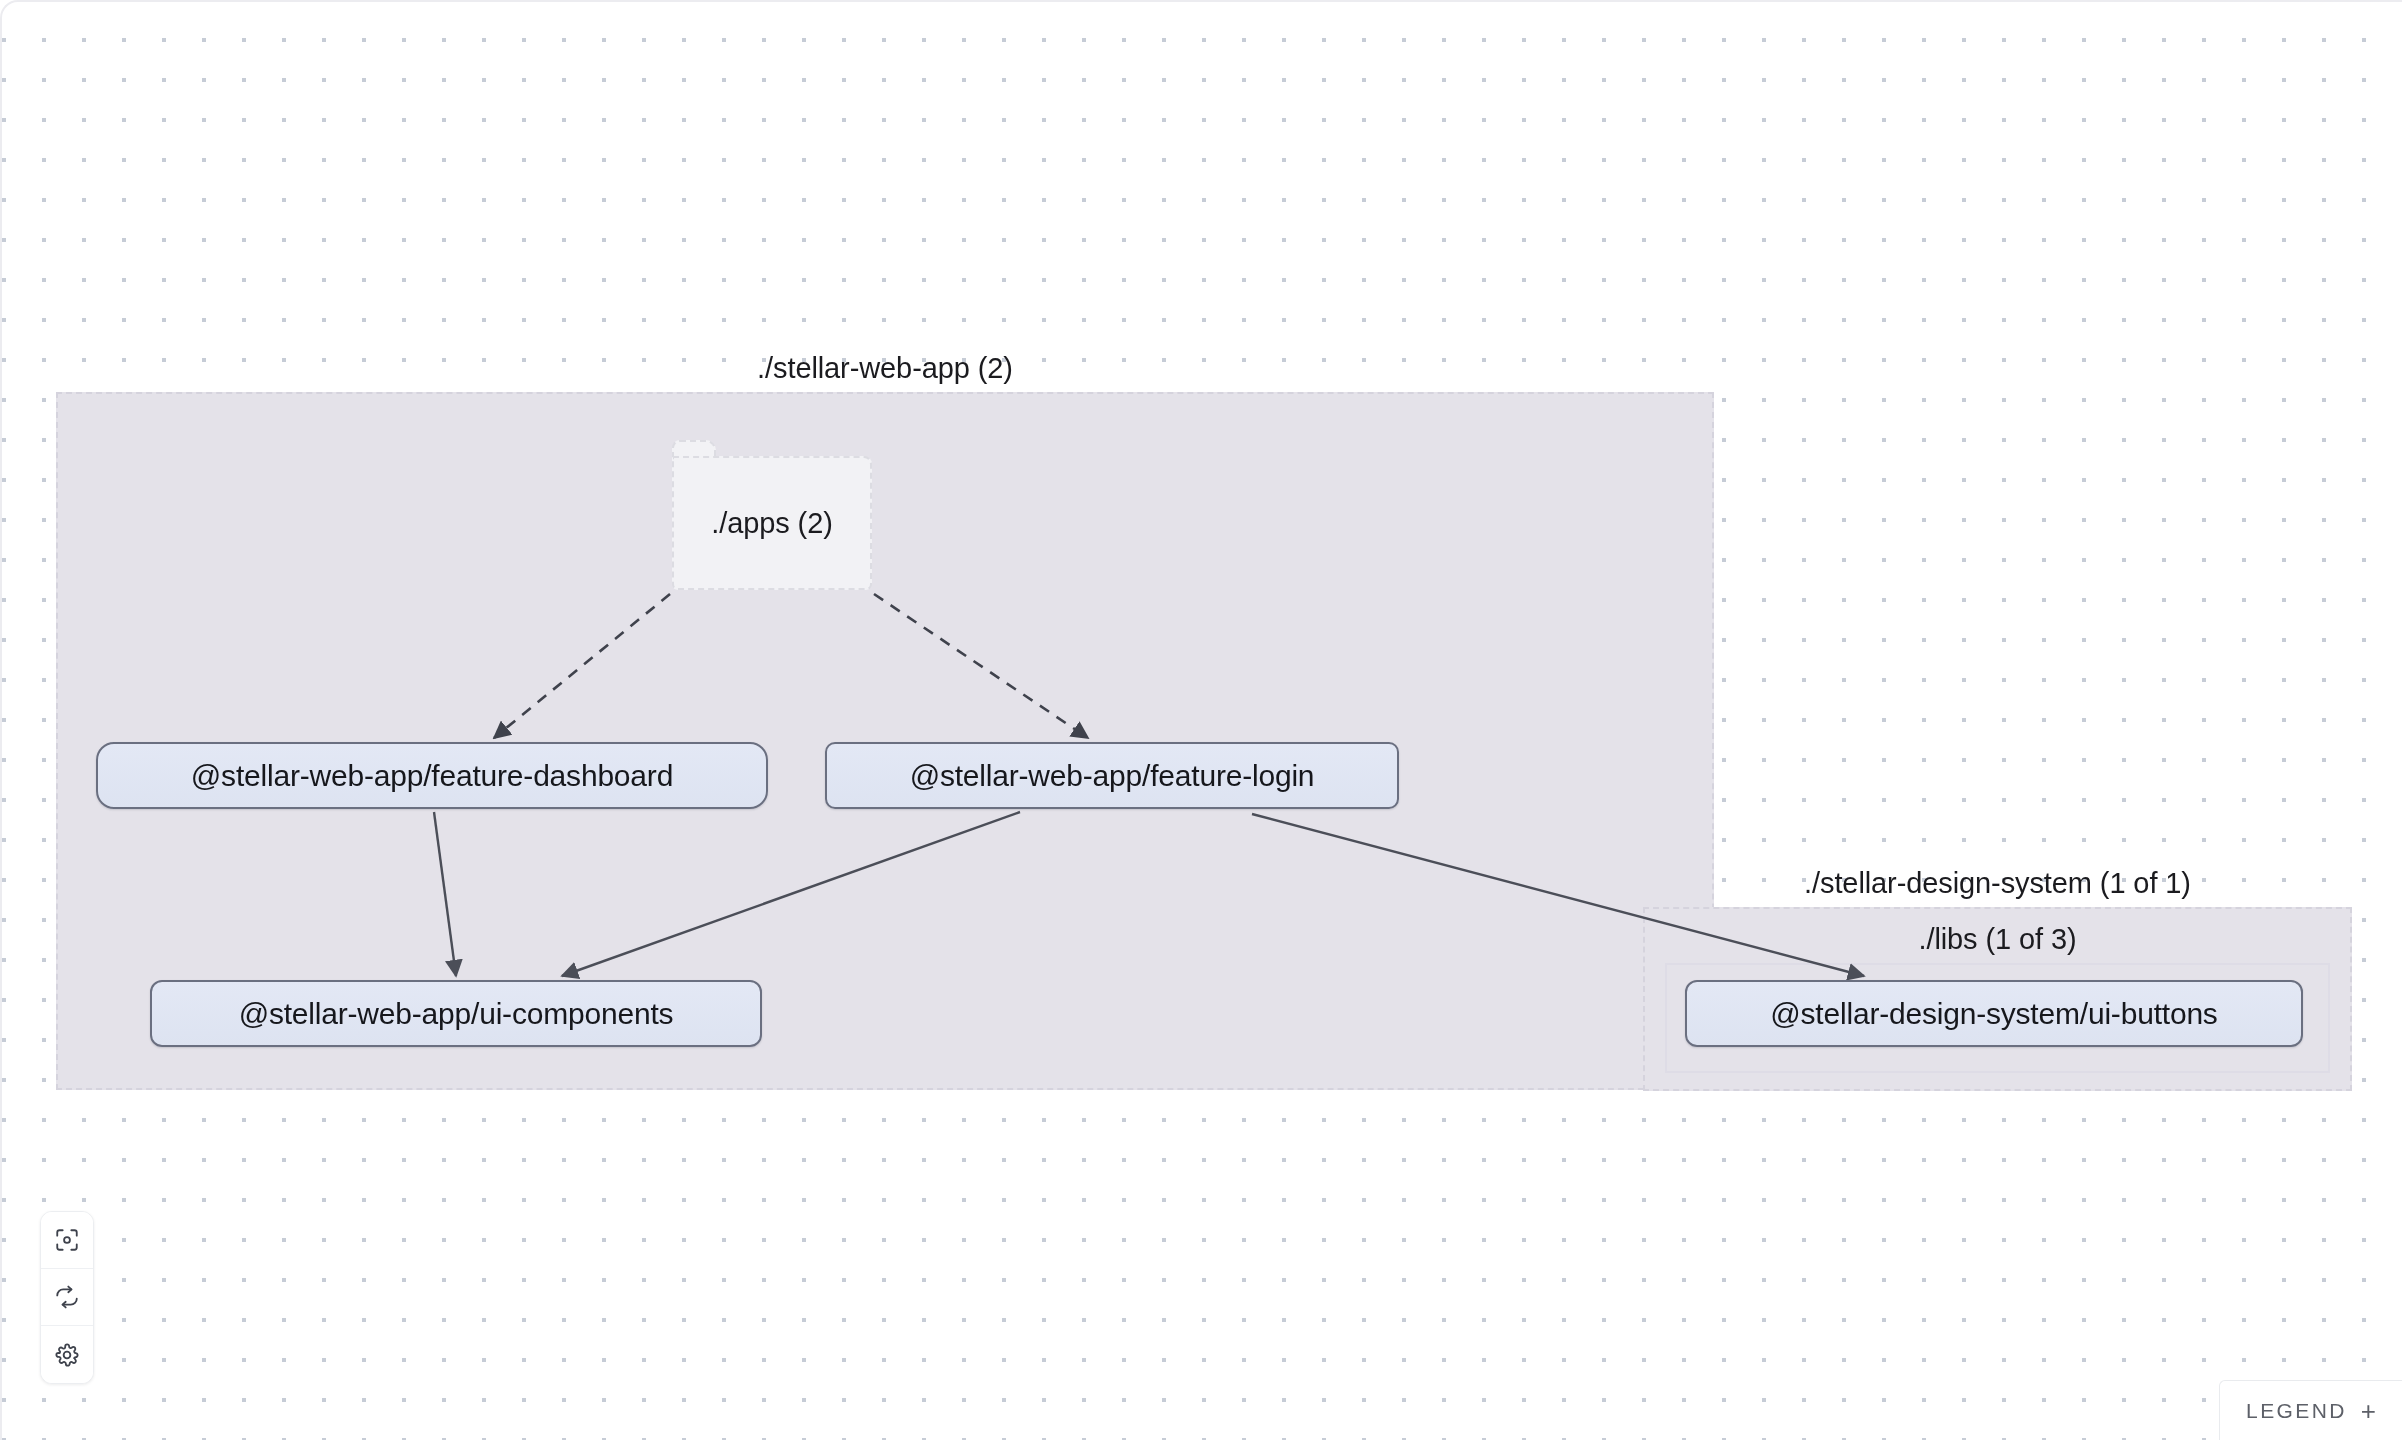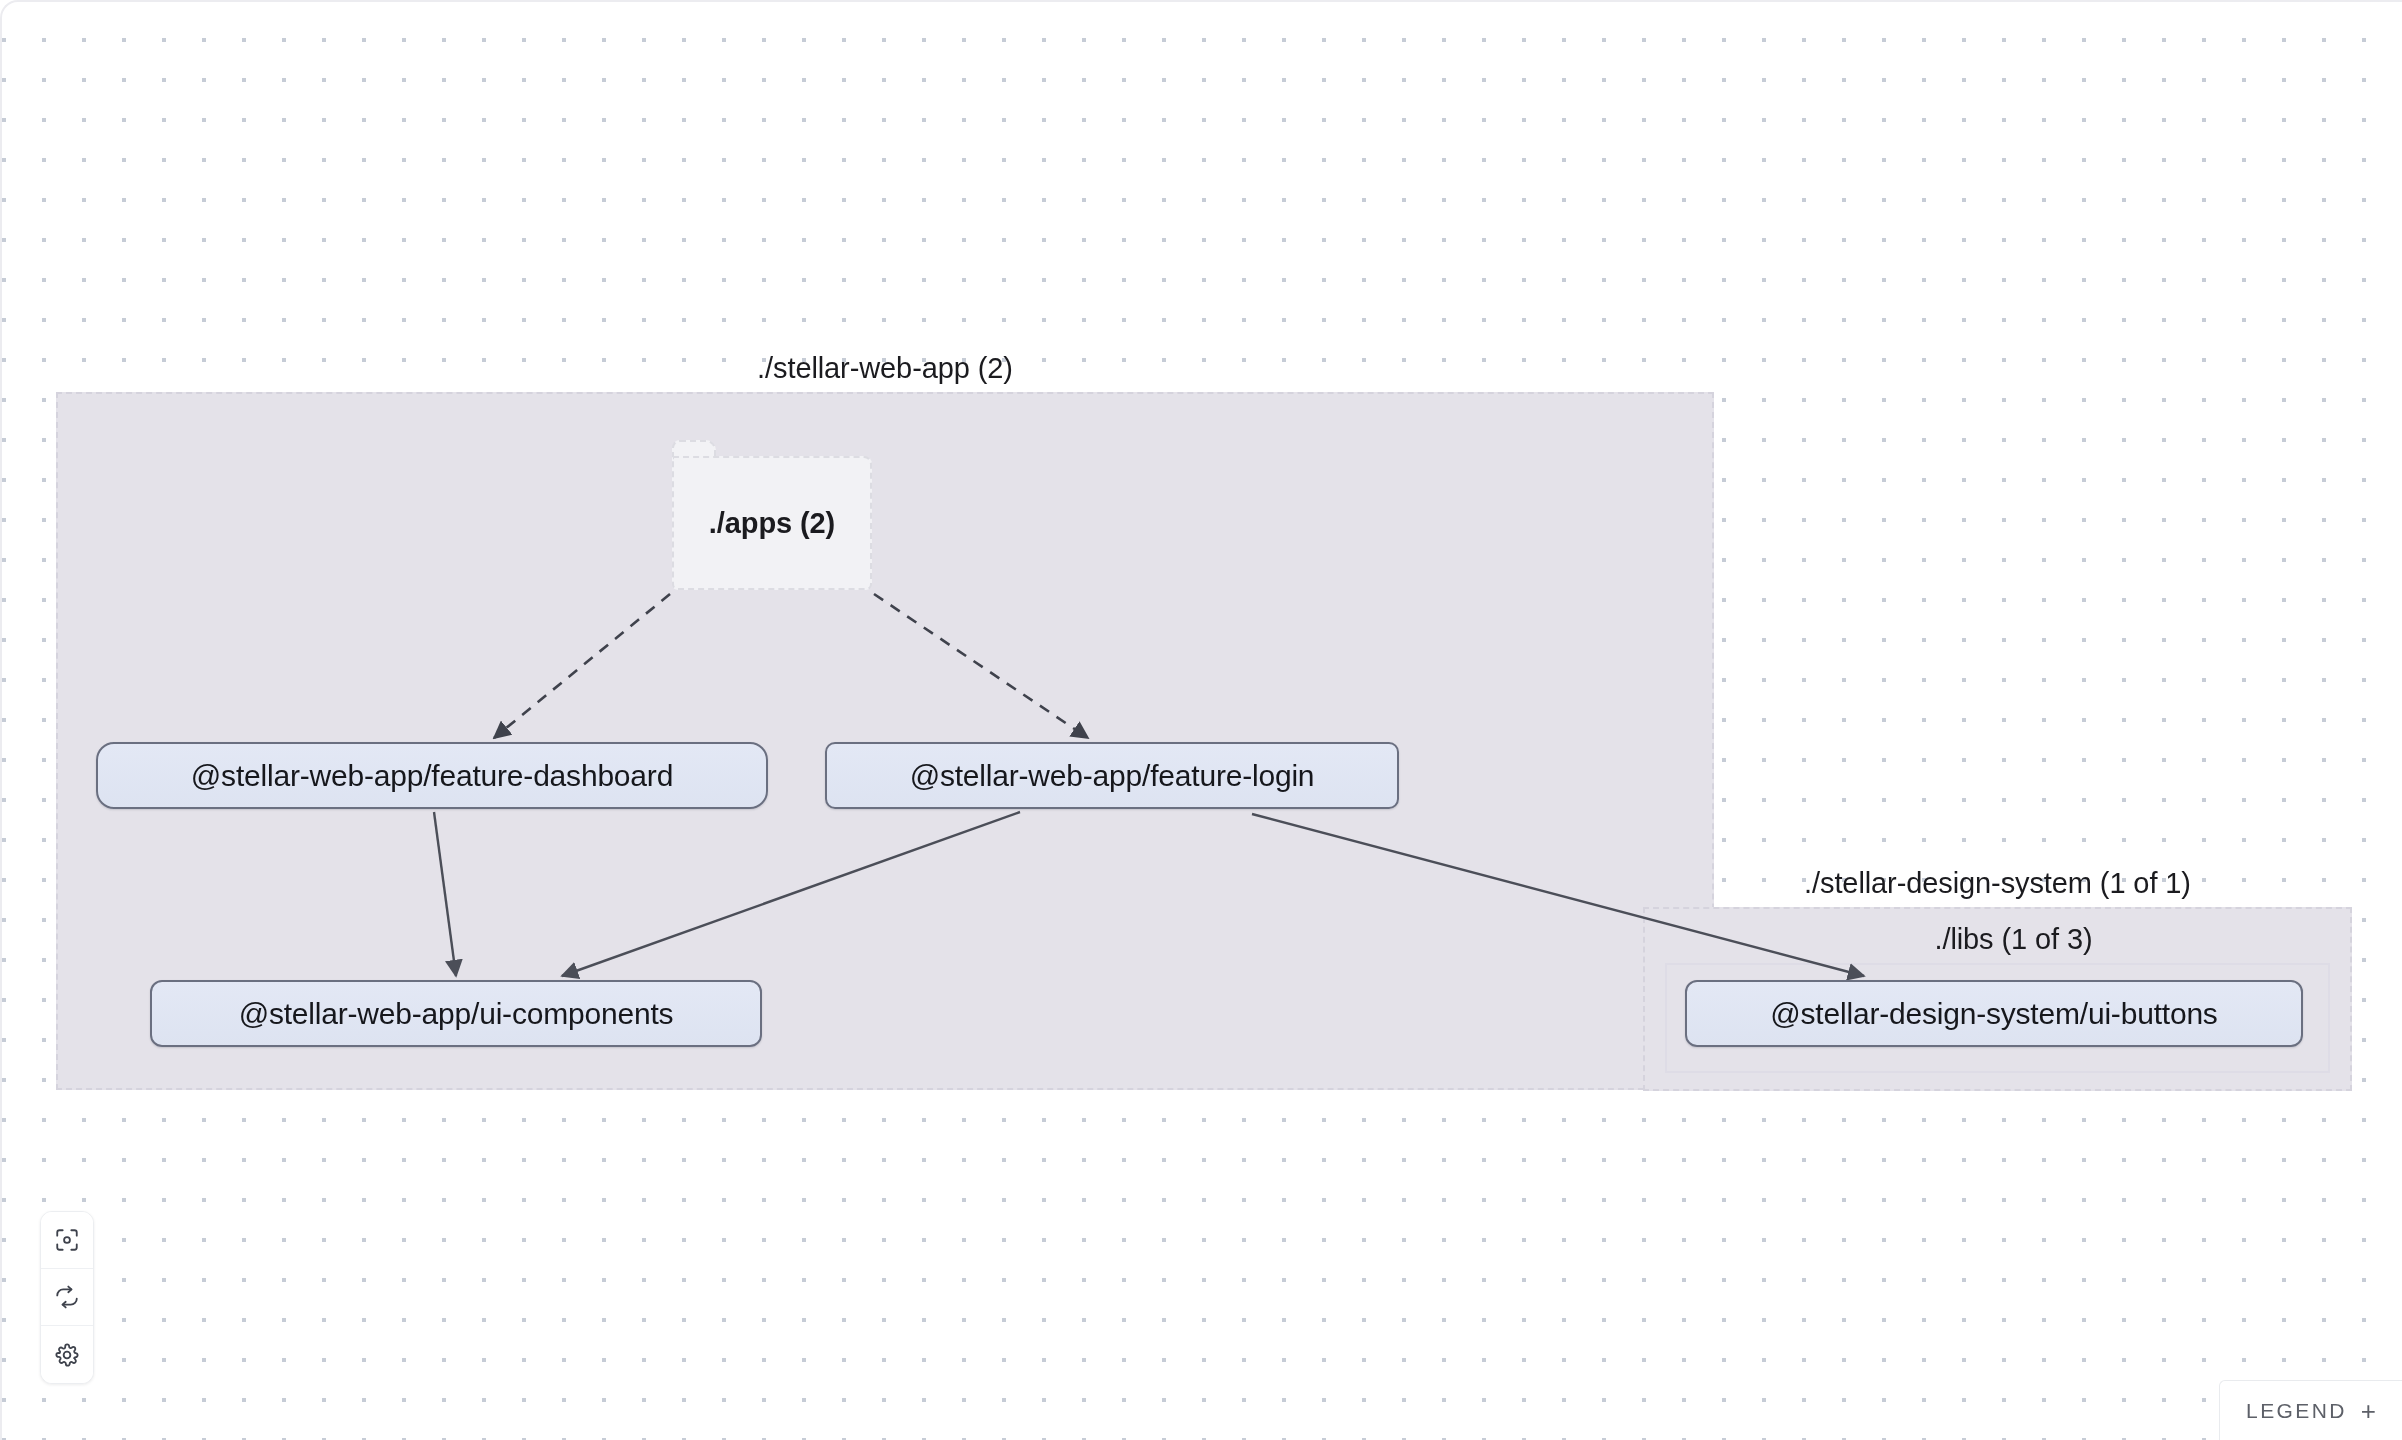--- a/index.html
+++ b/index.html
@@ -72,21 +72,20 @@
   }
   .inner-group .group-rect {
     background: transparent;
     border: 2px solid #dedce6;
   }
 
   
   .folder-node {
     position: absolute;
     z-index: 2;
-    font-weight: bold;
   }
   .folder-tab {
     position: absolute;
     left: 0; top: 0;
     width: 44px;
     height: 18px;
     background: #f2f2f5;
     border: 2px dashed #dcdce2;
     border-bottom: none;
     border-top-left-radius: 8px;
@@ -199,21 +198,21 @@
     <div class="group-rect" style="top:38px; height:698px;"></div>
   </div>
 
 
   <div class="group-box outer-group" style="left:1641px; top:867px; width:709px; height:222px;">
     <div class="group-label" style="left:50%; top:0; transform:translateX(-50%);">./stellar-design-system (1 of 1)</div>
     <div class="group-rect" style="top:38px; height:184px;"></div>
   </div>
 
   <div class="group-box inner-group" style="left:1663px; top:923px; width:665px; height:148px;">
-    <div class="group-label" style="left:50%; top:0; transform:translateX(-50%);margin-left:16px;">./libs (1 of 3)</div>
+    <div class="group-label" style="left:50%; top:0; transform:translateX(-50%);">./libs (1 of 3)</div>
     <div class="group-rect" style="top:38px; height:110px;"></div>
   </div>
 
   <svg id="edges-layer" viewBox="0 0 2402 1440" width="2402" height="1440" xmlns="http://www.w3.org/2000/svg">
     <defs>
       <marker id="arrow-dashed" viewBox="0 0 10 10" refX="9" refY="5" markerWidth="7" markerHeight="7" orient="auto-start-reverse">
         <path d="M 0 0 L 10 5 L 0 10 z" fill="#3f424c"></path>
       </marker>
       <marker id="arrow-solid" viewBox="0 0 10 10" refX="9" refY="5" markerWidth="7.5" markerHeight="7.5" orient="auto-start-reverse">
         <path d="M 0 0 L 10 5 L 0 10 z" fill="#4b4e58"></path>

